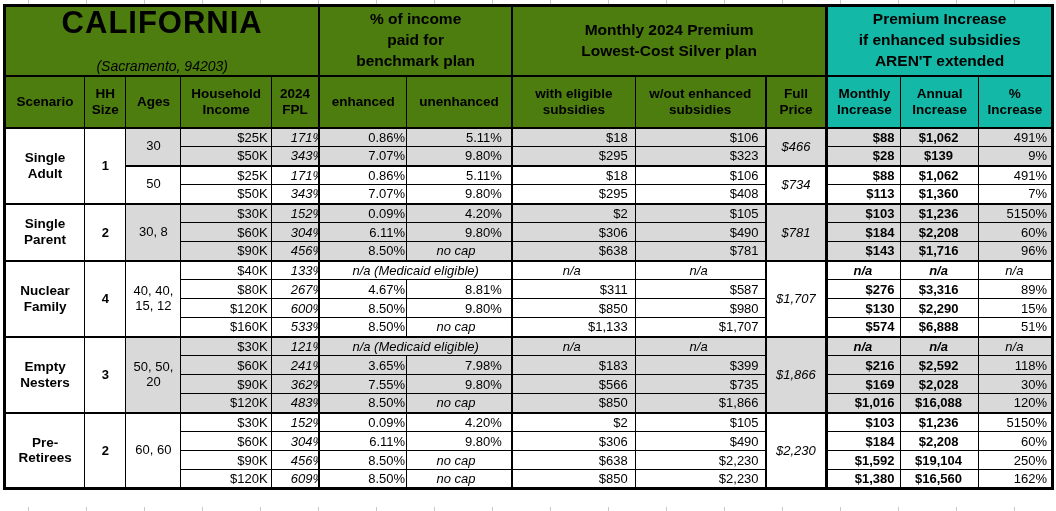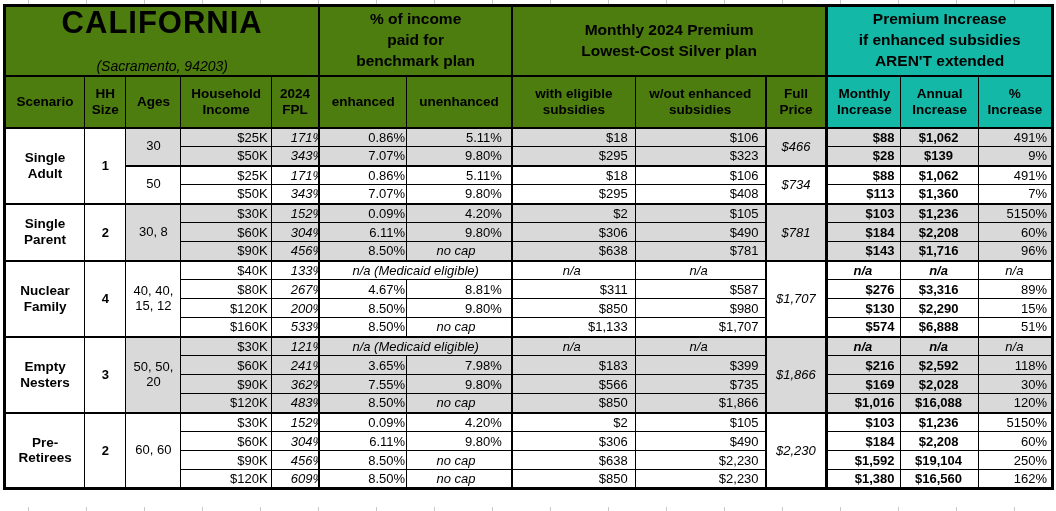--- a/index.html
+++ b/index.html
@@ -262,21 +262,21 @@
           <td class="enh secL">4.67%</td>
           <td class="unenh">8.81%</td>
           <td class="wsub secL">$311</td>
           <td class="wosub">$587</td>
           <td class="mo orangeL">$276</td>
           <td class="yr">$3,316</td>
           <td class="pct">89%</td>
         </tr>
         <tr>
           <td class="inc">$120K</td>
-          <td class="fpl">200%</td>
+          <td class="fpl">600%</td>
           <td class="enh secL">8.50%</td>
           <td class="unenh">9.80%</td>
           <td class="wsub secL">$850</td>
           <td class="wosub">$980</td>
           <td class="mo orangeL">$130</td>
           <td class="yr">$2,290</td>
           <td class="pct">15%</td>
         </tr>
         <tr>
           <td class="inc">$160K</td>

